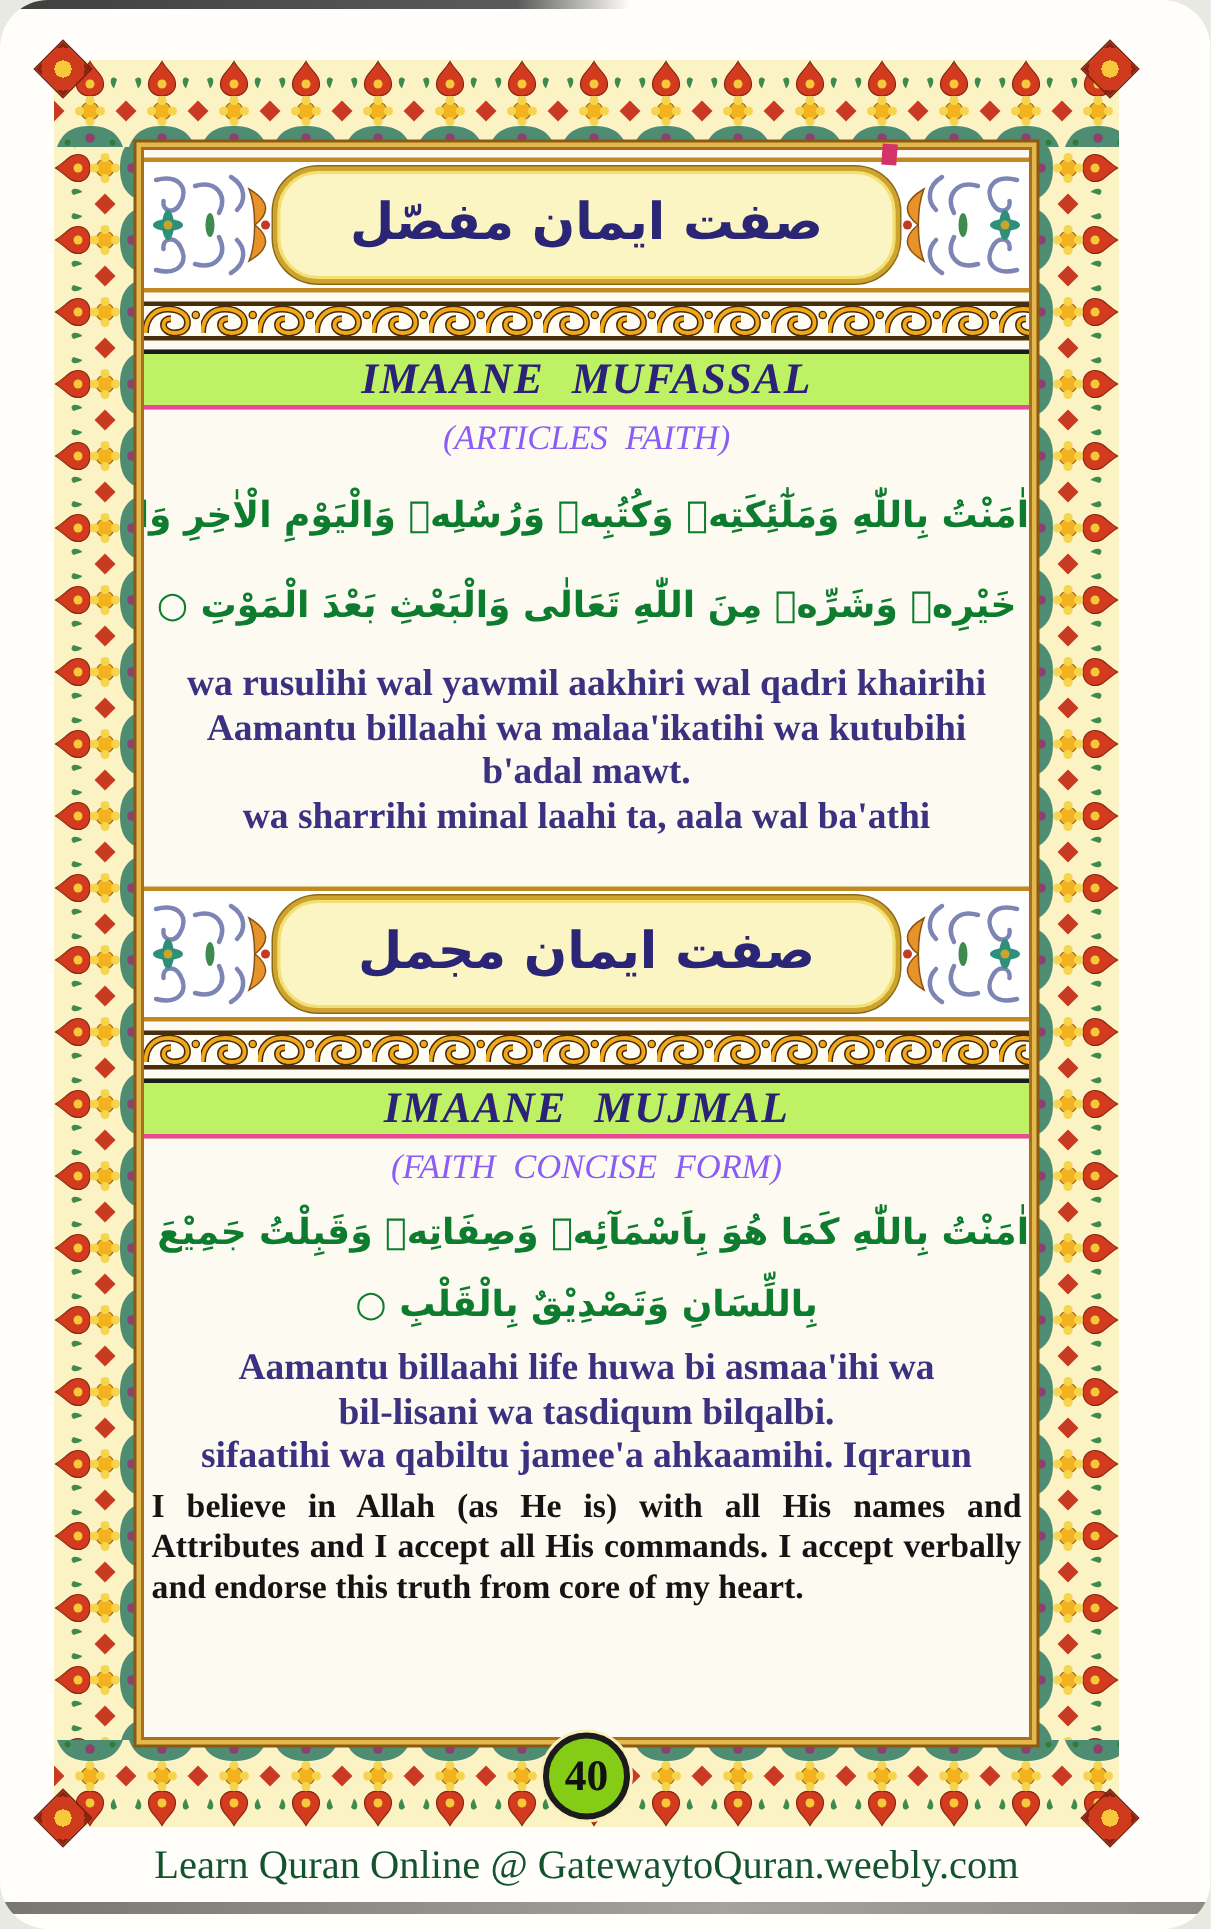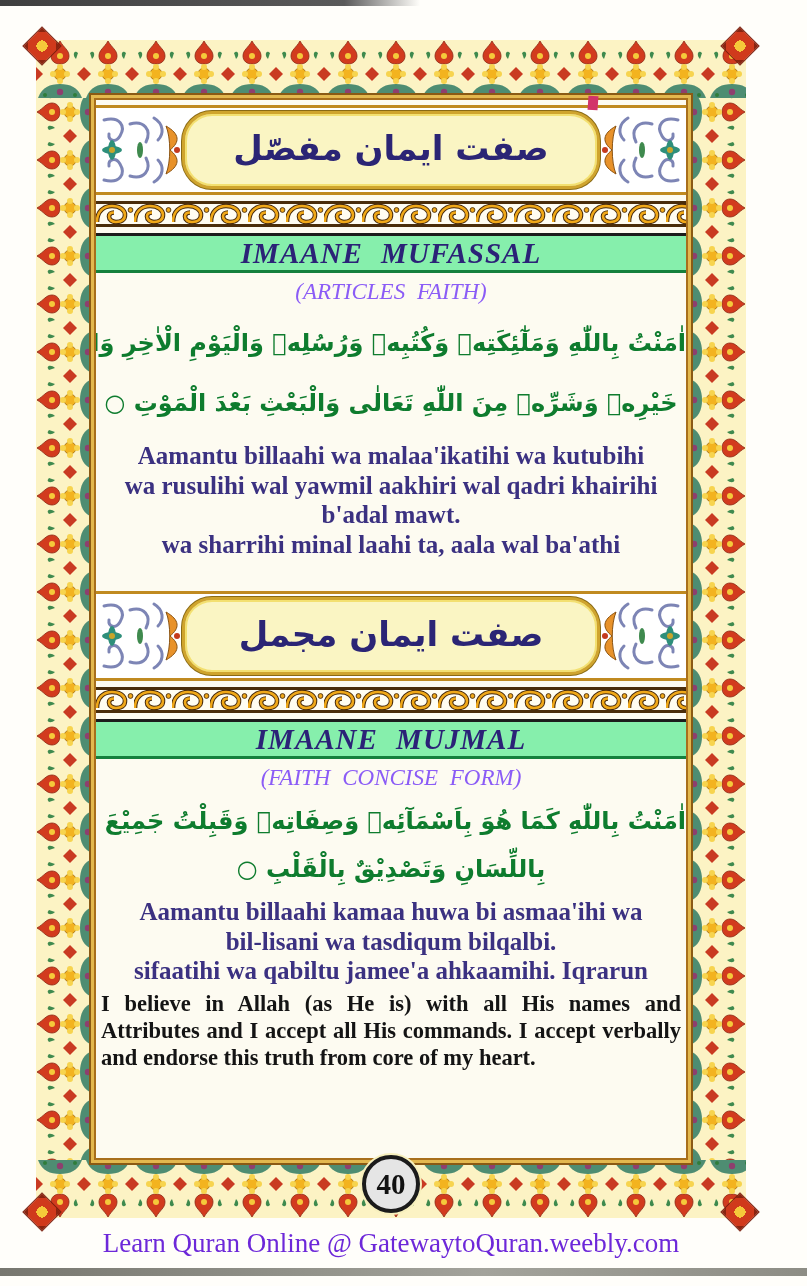--- a/index.html
+++ b/index.html
@@ -1,19 +1,20 @@
 <!DOCTYPE html>
 <html><head>
 <meta charset="utf-8">
 <style>
   html,body { margin:0; padding:0; background:#e9e9e4; }
   .page {
     position:relative; width:807px; height:1286px; margin:0 auto;
     background:#fffefa; overflow:hidden;
     font-family:"Liberation Serif", serif;
+    border-radius:32px;
   }
   
   .scan-top { position:absolute; top:0; left:0; width:420px; height:6px;
     background:linear-gradient(to right,#3f3f3f,#5a5a5a 82%,rgba(90,90,90,0)); }
   .scan-bottom { position:absolute; top:1268px; left:0; width:807px; height:8px;
     background:linear-gradient(to right,#77776f,#a3a39b 60%,#8d8d85); }
   .scan-mark { position:absolute; left:588px; top:96px; width:10px; height:14px;
     background:#d2346a; transform:rotate(4deg); }
 
   
@@ -48,22 +49,22 @@
     display:flex; align-items:center; justify-content:center; }
   .urdu { font-family:"DejaVu Sans", sans-serif; font-weight:bold; font-size:34px;
     color:#2b2575; direction:rtl; line-height:1; padding-bottom:4px; }
 
   
   .scrollwrap { margin-top:6px; height:26px; flex:none; box-sizing:border-box;
     border-top:3px solid #4a2d0b; border-bottom:3px solid #4a2d0b; background:#fffdf2;
     overflow:hidden; }
 
   
-  .tan-band { margin-top:6px; height:34px; flex:none; background:#86efac;
-    border-top:3px solid #1c1c1c; border-bottom:3px solid #15803d;
+  .tan-band { margin-top:6px; height:34px; flex:none; background:#bef264;
+    border-top:3px solid #1c1c1c; border-bottom:3px solid #ec4899;
     display:flex; align-items:center; justify-content:center; }
   .tan-band span { font-style:italic; font-weight:bold; font-size:29px;
     color:#2b2277; letter-spacing:1px; word-spacing:10px; }
 
   .subheading { margin-top:6px; flex:none; text-align:center; font-style:italic;
     font-weight:normal; font-size:23px; color:#8b5cf6; word-spacing:6px; }
 
   
   .arabic { flex:none; text-align:center; color:#0e7c2e; direction:rtl;
     font-family:"DejaVu Sans", sans-serif; font-weight:bold; }
@@ -78,28 +79,28 @@
   .translit.t2 { margin-top:4px; }
 
   
   .english { flex:none; text-align:justify; color:#141414; font-weight:bold;
     font-size:22.5px; line-height:28px; padding:0 5px; }
   .english.e1 { margin-top:6px; line-height:28px; }
   .english.e2 { margin-top:4px; line-height:27px; }
 
   
   .badge { position:absolute; left:50%; bottom:5px; transform:translateX(-50%);
-    width:50px; height:50px; border-radius:50%; background:#e5e5e5;
+    width:50px; height:50px; border-radius:50%; background:#84cc16;
     border:4px solid #1b1b1b; box-shadow:0 0 0 2px #f7f0bd;
     display:flex; align-items:center; justify-content:center;
     font-weight:bold; font-size:29px; color:#111; }
 
   
   .footer { position:absolute; top:1228px; left:36px; width:710px;
-    text-align:center; font-size:27px; color:#6d28d9; }
+    text-align:center; font-size:27px; color:#14532d; }
 </style>
 </head>
 <body>
 
 <div class="page">
 
   <svg width="0" height="0" style="position:absolute" aria-hidden="true">
     <defs>
       <g id="bmotif">
         <rect width="48" height="58" fill="#fcf3c4"></rect>
@@ -200,22 +201,22 @@
       </div>
 
       <div class="subheading">(ARTICLES FAITH)</div>
 
       <div class="arabic a1">
         <div>اٰمَنْتُ بِاللّٰهِ وَمَلٰٓئِكَتِهٖ وَكُتُبِهٖ وَرُسُلِهٖ وَالْيَوْمِ الْاٰخِرِ وَالْقَدْرِ</div>
         <div>خَيْرِهٖ وَشَرِّهٖ مِنَ اللّٰهِ تَعَالٰى وَالْبَعْثِ بَعْدَ الْمَوْتِ ○</div>
       </div>
 
       <div class="translit t1">
+        <div>wa rusulihi wal yawmil aakhiri wal qadri khairihi</div>
         <div>Aamantu billaahi wa malaa'ikatihi wa kutubihi</div>
-        <div>wa rusulihi wal yawmil aakhiri wal qadri khairihi</div>
         <div>b'adal mawt.</div>
         <div>wa sharrihi minal laahi ta, aala wal ba'athi</div>
       </div>
 
 
       <div class="cartouche second">
         <div class="cart-orn">
           <svg width="86" height="76" viewBox="0 0 86 76">
               <use href="#arabesque"></use>
             </svg>
@@ -241,21 +242,21 @@
       </div>
 
       <div class="subheading">(FAITH CONCISE FORM)</div>
 
       <div class="arabic a2">
         <div>اٰمَنْتُ بِاللّٰهِ كَمَا هُوَ بِاَسْمَآئِهٖ وَصِفَاتِهٖ وَقَبِلْتُ جَمِيْعَ اَحْكَامِهٖ اِقْرَارٌ</div>
         <div>بِاللِّسَانِ وَتَصْدِيْقٌ بِالْقَلْبِ ○</div>
       </div>
 
       <div class="translit t2">
-        <div>Aamantu billaahi kamaa huwa bi asmaa'ihi wa</div>
+        <div>Aamantu billaahi life huwa bi asmaa'ihi wa</div>
         <div>bil-lisani wa tasdiqum bilqalbi.</div>
         <div>sifaatihi wa qabiltu jamee'a ahkaamihi. Iqrarun</div>
       </div>
 
       <div class="english e2">I believe in Allah (as He is) with all His names and Attributes and I accept all His commands. I accept verbally and endorse this truth from core of my heart.</div>
 
     </div>
 
     <div class="badge">
       <span>40</span>

